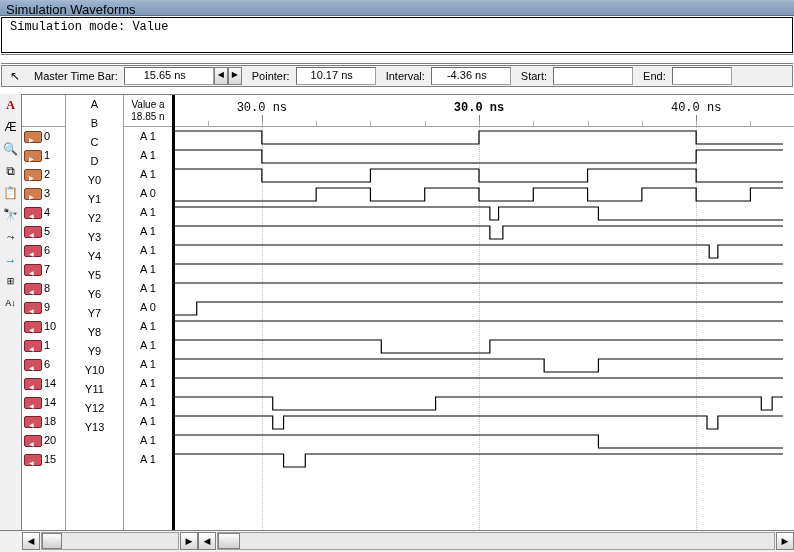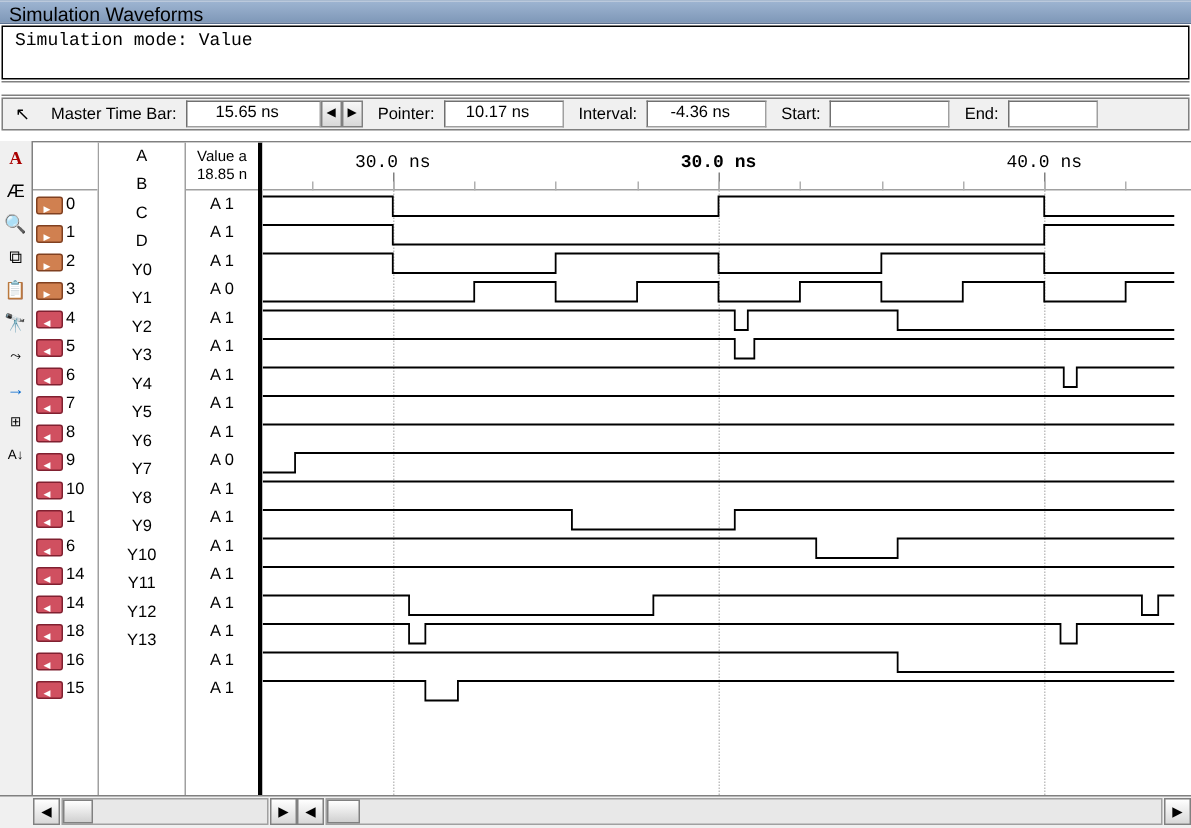--- a/index.html
+++ b/index.html
@@ -149,21 +149,21 @@
               <div class="cell">
                 <span class="pin-ico out"></span>
                 <span>14</span>
               </div>
               <div class="cell">
                 <span class="pin-ico out"></span>
                 <span>18</span>
               </div>
               <div class="cell">
                 <span class="pin-ico out"></span>
-                <span>16</span>
+                <span>20</span>
               </div>
               <div class="cell">
                 <span class="pin-ico out"></span>
                 <span>15</span>
               </div>
             </div>
         </div>
         <div class="col name-col">
           <div id="name-cells">
               <div class="cell">A</div>

